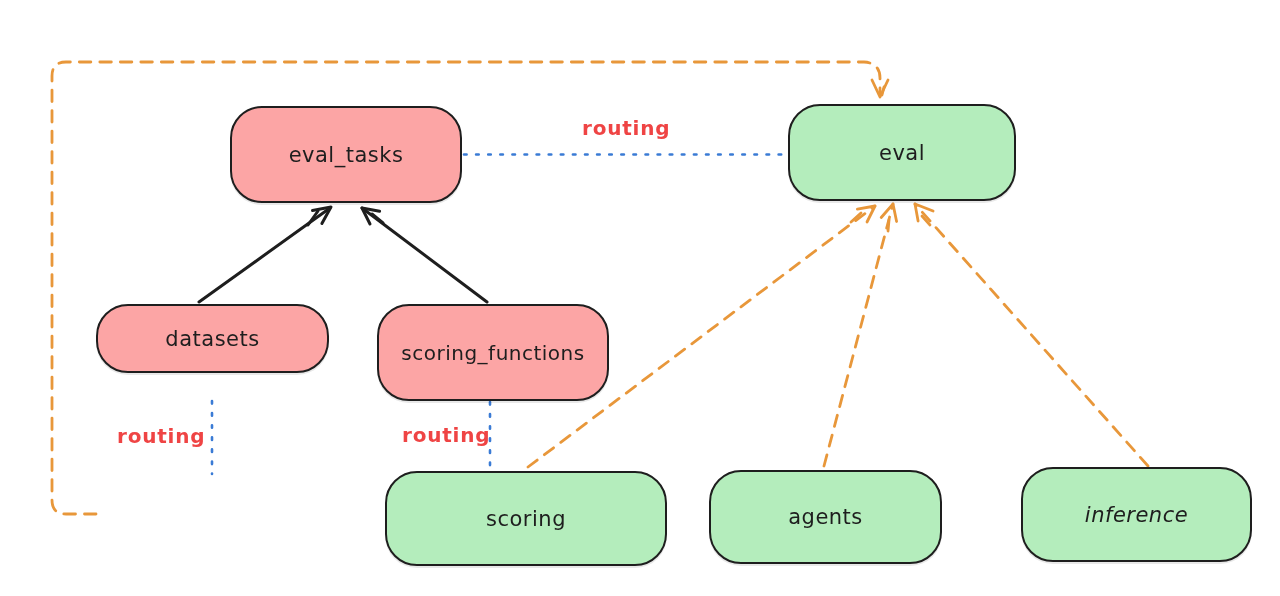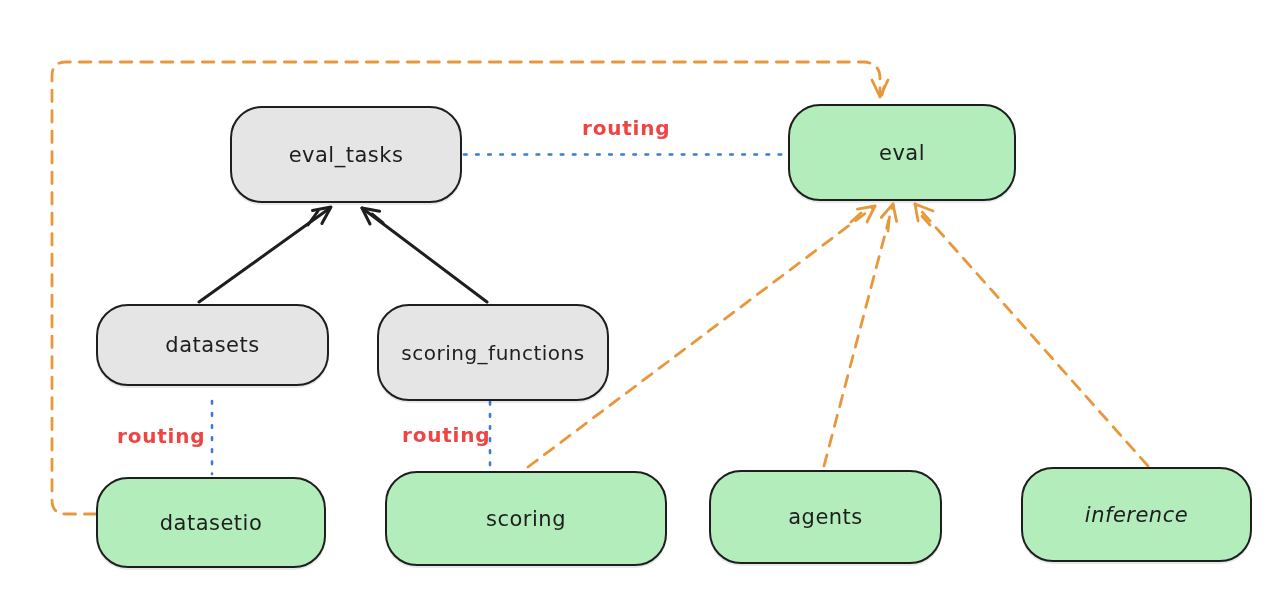--- a/index.html
+++ b/index.html
@@ -23,26 +23,26 @@
     display: flex;
     align-items: center;
     justify-content: center;
     border: 2.6px solid #1e1e1e;
     border-radius: 32px;
     font-size: 21px;
     letter-spacing: 0.5px;
     color: #1e1e1e;
     box-shadow: 0 2px 0 rgba(30,30,30,0.10);
   }
-  .node.blue  { background: #e5e5e5; }
+  .node.blue  { background: #fca5a5; }
   .node.green { background: #b4edbc; }
 
   .node.eval-tasks        { left: 230px;  top: 106px; width: 232px; height: 97px; }
   .node.eval              { left: 788px;  top: 104px; width: 228px; height: 97px; align-items: center; }
-  .node.datasets          { left: 96px;   top: 304px; width: 233px; height: 82px; }
+  .node.datasets          { left: 96px;   top: 304px; width: 233px; height: 69px; }
   .node.scoring-functions { left: 377px;  top: 304px; width: 232px; height: 97px; font-size: 20px; }
   .node.datasetio         { left: 96px;   top: 477px; width: 230px; height: 91px; }
   .node.scoring           { left: 385px;  top: 471px; width: 282px; height: 95px; }
   .node.agents            { left: 709px;  top: 470px; width: 233px; height: 94px; }
   .node.inference         { left: 1021px; top: 467px; width: 231px; height: 95px; font-style: italic; }
 
   .edge-label {
     position: absolute;
     color: #ef4444;
     font-size: 20px;
@@ -107,23 +107,20 @@
   </div>
   <div class="node green eval">
     <span>eval</span>
   </div>
   <div class="node blue datasets">
     <span>datasets</span>
   </div>
   <div class="node blue scoring-functions">
     <span>scoring_functions</span>
   </div>
-  <div class="node green datasetio">
-    <span>datasetio</span>
-  </div>
   <div class="node green scoring">
     <span>scoring</span>
   </div>
   <div class="node green agents">
     <span>agents</span>
   </div>
   <div class="node green inference">
     <span>inference</span>
   </div>
 

